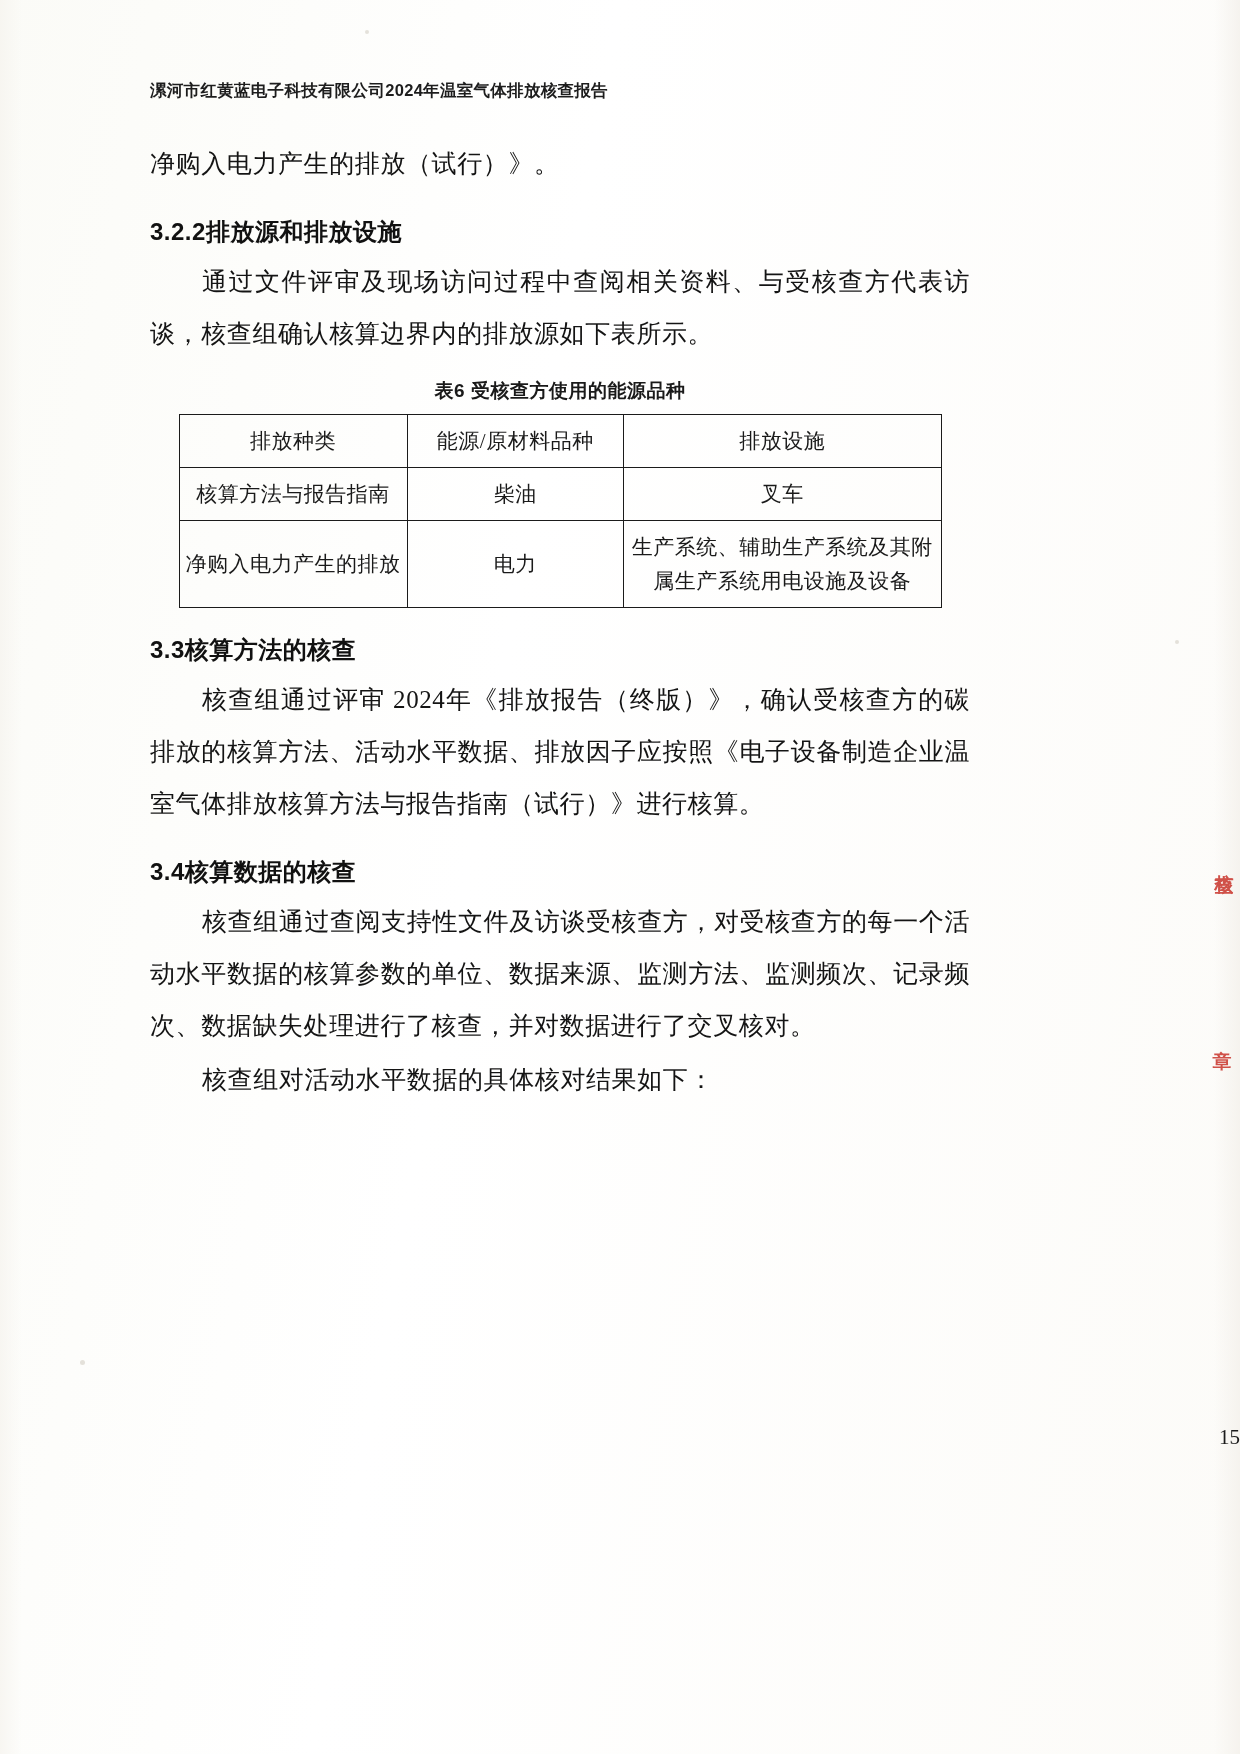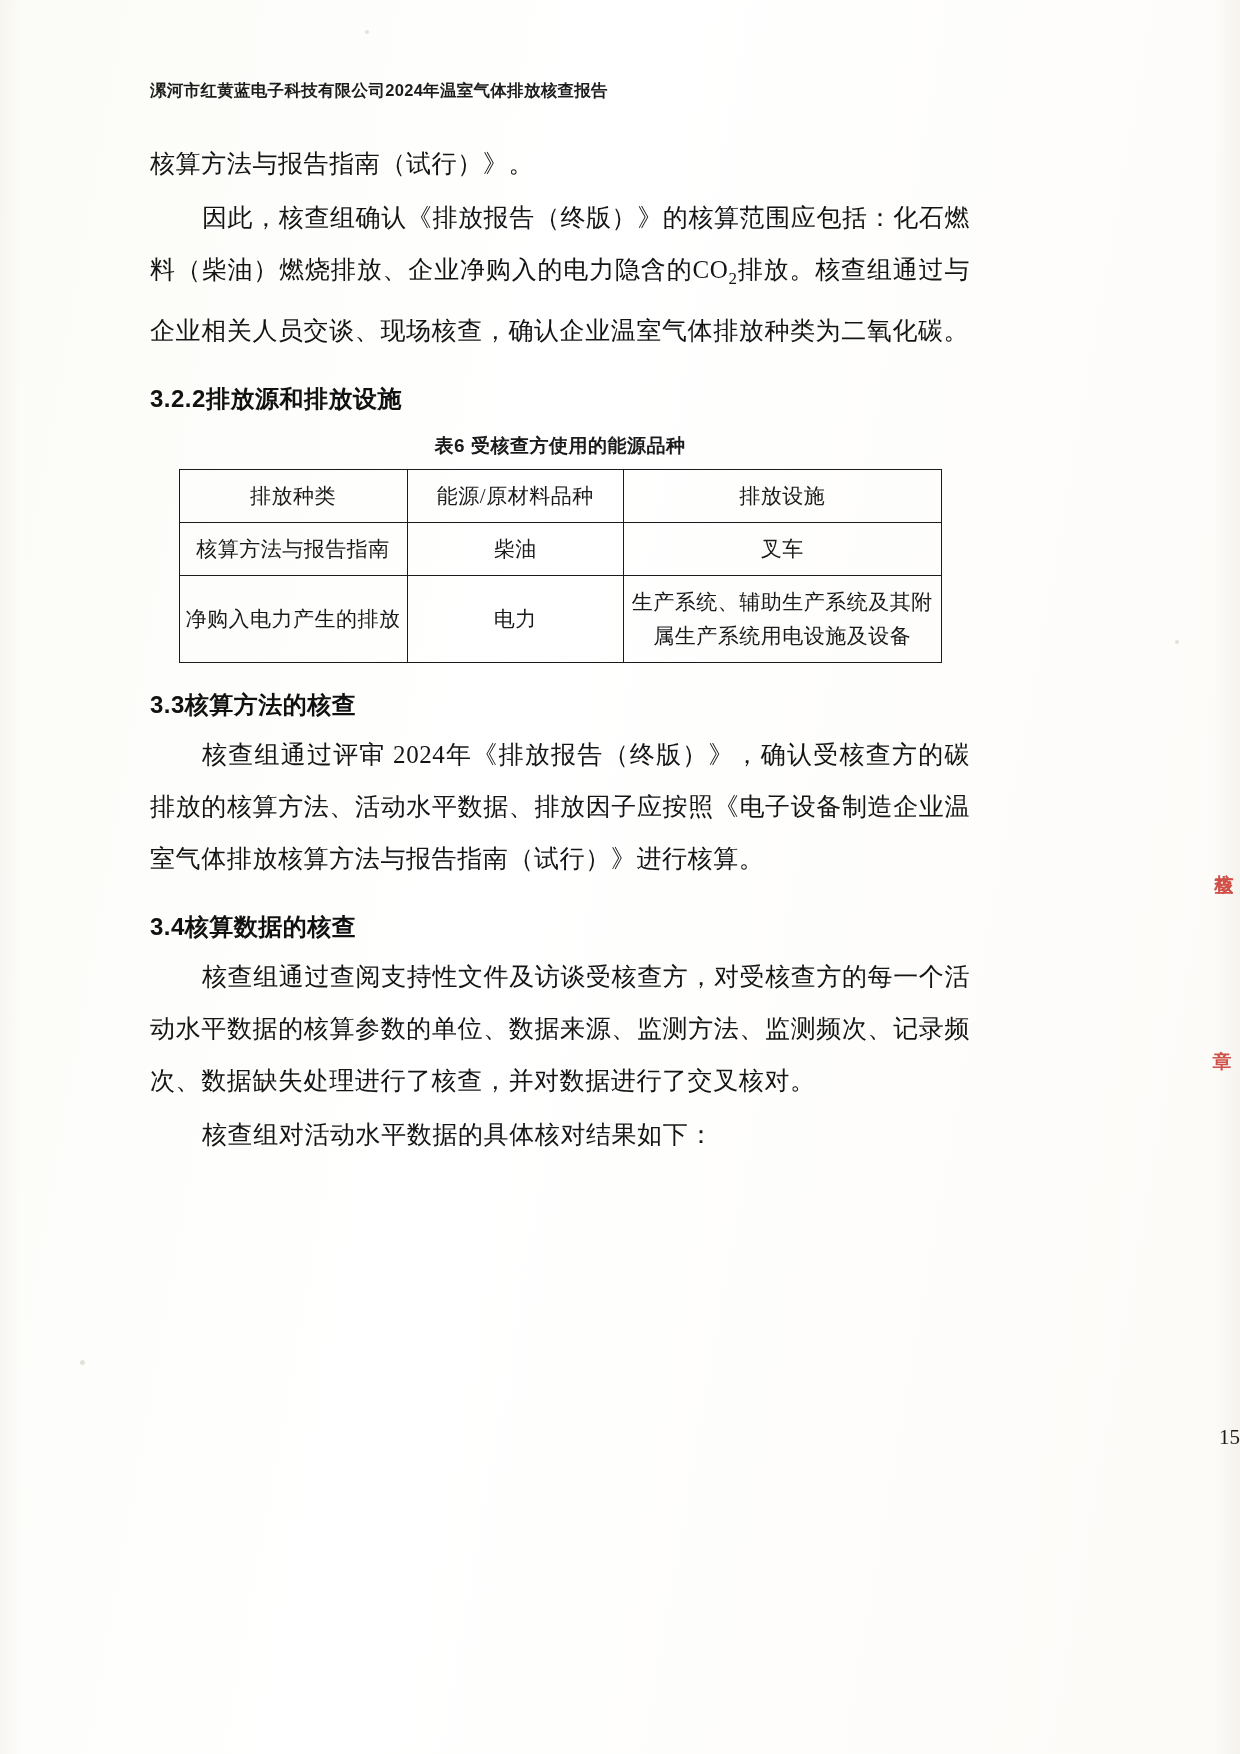--- a/index.html
+++ b/index.html
@@ -147,26 +147,26 @@
   <div class="edge-fade"></div>
 
   <div class="speck" style="left:365px; top:30px; width:4px; height:4px;"></div>
   <div class="speck" style="left:80px; top:1360px; width:5px; height:5px;"></div>
   <div class="speck" style="left:1175px; top:640px; width:4px; height:4px;"></div>
 
   <div class="content">
 
     <div class="header-line">漯河市红黄蓝电子科技有限公司2024年温室气体排放核查报告</div>
 
-    <p class="body-text">核算方法与报告指南（试行）》。</p>
-
-    <p class="body-text indent"><span>因此，核查组确认《排放报告（终版）》的核算范围应包括：化石燃料（柴油）燃烧排放、企业净购入的电力隐含的CO</span><sub>2</sub><span>排放。核查组通过与企业相关人员交谈、现场核查，确认企业温室气体排放种类为二氧化碳。</span></p>
+    <p class="body-text">净购入电力产生的排放（试行）》。</p>
+
 
     <h3 class="section">3.2.2排放源和排放设施</h3>
 
+    <p class="body-text indent">通过文件评审及现场访问过程中查阅相关资料、与受核查方代表访谈，核查组确认核算边界内的排放源如下表所示。</p>
 
     <div class="table-caption">表6  受核查方使用的能源品种</div>
 
     <table class="data">
       <thead>
         <tr>
           <th class="col1">排放种类</th>
           <th class="col2">能源/原材料品种</th>
           <th class="col3">排放设施</th>
         </tr>

